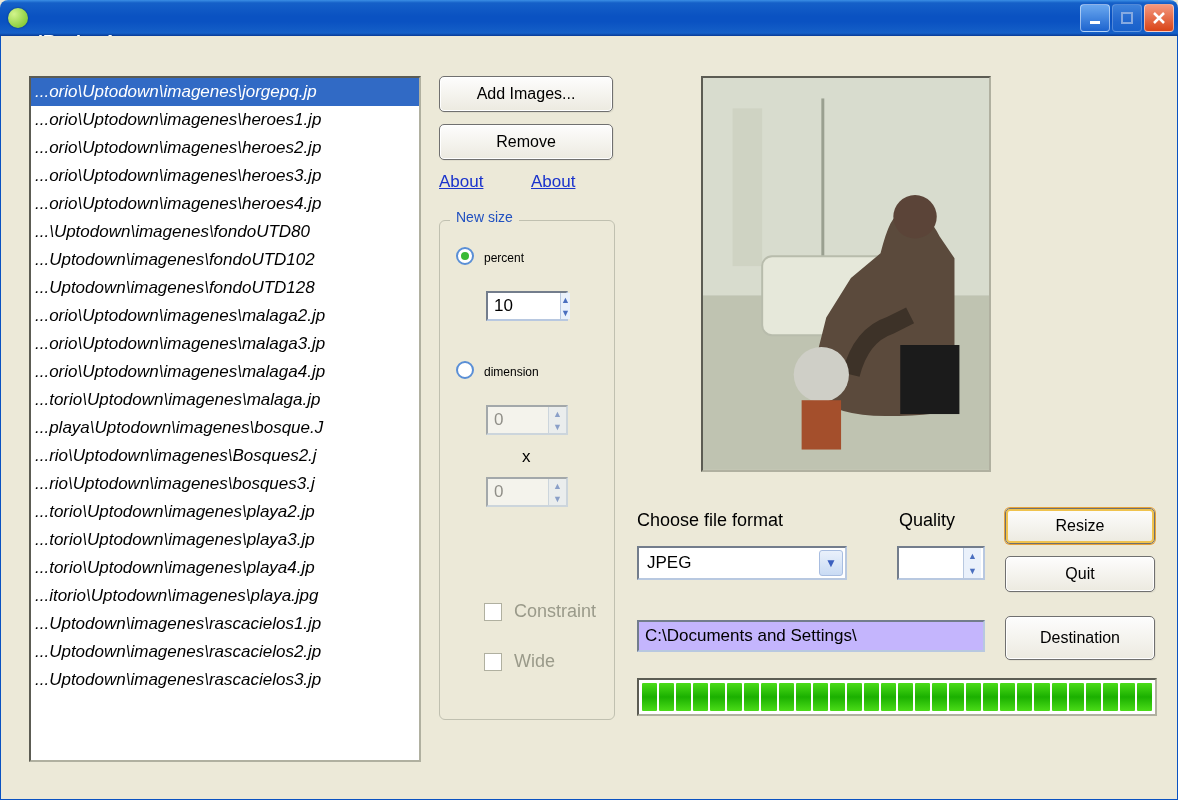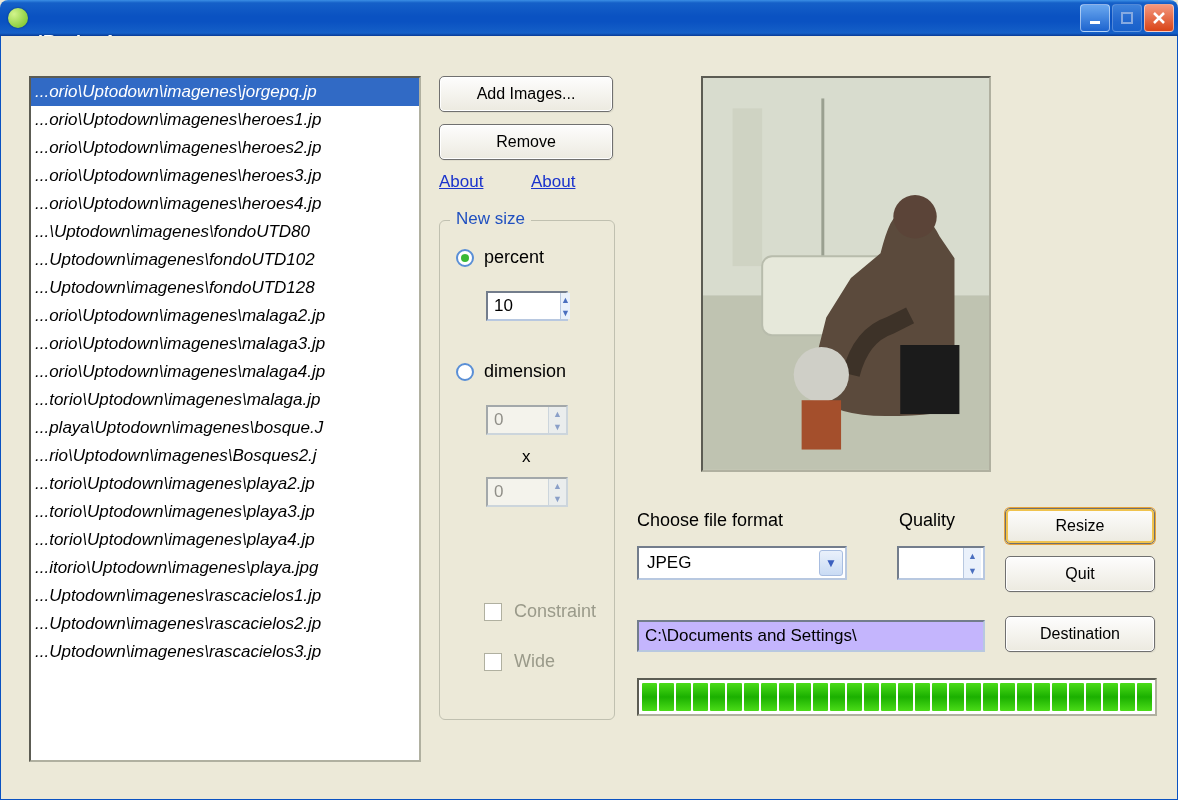--- a/index.html
+++ b/index.html
@@ -108,27 +108,27 @@
     left: 438px; top: 184px;
     width: 176px; height: 500px;
     border: 1px solid #c0c0b0;
     border-radius: 6px;
   }
   .groupbox .legend {
     position: absolute; top: -12px; left: 10px;
     background: #ece9d8;
     padding: 0 6px;
     color: #2050c0;
-    font-size: 17px;
+    font-size: 14px;
   }
 
   .radio {
-    display: flex; align-items: center; gap: 10px;
+    display: flex; align-items: flex-end; gap: 10px;
     cursor: pointer;
-    font-size: 18px;
+    font-size: 12px;
   }
   .radiodot {
     width: 18px; height: 18px; border-radius: 50%;
     border: 2px solid #5a8fd6;
     display: flex; align-items: center; justify-content: center;
     background: #fff;
   }
   .radiodot.on::after {
     content: ""; width: 8px; height:8px; border-radius:50%;
     background: #39b936;
@@ -193,21 +193,21 @@
     background: linear-gradient(to bottom,#eaf1fb,#c9dbf4);
     border:1px solid #a8bde0; border-radius:3px;
     display:flex; align-items:center; justify-content:center;
     color:#3a5fbf; font-size:12px;
   }
 
   #sp-quality { position:absolute; left:896px; top:510px; width:88px; height:34px; }
 
   #resize-btn { position:absolute; left:1004px; top:472px; width:150px; height:36px; }
   #quit-btn { position:absolute; left:1004px; top:520px; width:150px; height:36px; }
-  #dest-btn { position:absolute; left:1004px; top:580px; width:150px; height:36px; }
+  #dest-btn { position:absolute; left:1004px; top:580px; width:150px; height:44px; }
 
   .textbox {
     position:absolute; left:636px; top:584px; width:348px; height:32px;
     background:#c4b5fd; border:2px inset #b8c8e0;
     padding: 4px 6px; font-size:17px;
   }
 
   .progress {
     position:absolute; left:636px; top:642px; width:520px; height:38px;
     border: 2px inset #b0b0a0; background:#fff;
@@ -253,20 +253,21 @@
       <div class="item">...orio\Uptodown\imagenes\heroes4.jp</div>
       <div class="item">...\Uptodown\imagenes\fondoUTD80</div>
       <div class="item">...Uptodown\imagenes\fondoUTD102</div>
       <div class="item">...Uptodown\imagenes\fondoUTD128</div>
       <div class="item">...orio\Uptodown\imagenes\malaga2.jp</div>
       <div class="item">...orio\Uptodown\imagenes\malaga3.jp</div>
       <div class="item">...orio\Uptodown\imagenes\malaga4.jp</div>
       <div class="item">...torio\Uptodown\imagenes\malaga.jp</div>
       <div class="item">...playa\Uptodown\imagenes\bosque.J</div>
       <div class="item">...rio\Uptodown\imagenes\Bosques2.j</div>
+      <div class="item">...rio\Uptodown\imagenes\bosques3.j</div>
       <div class="item">...torio\Uptodown\imagenes\playa2.jp</div>
       <div class="item">...torio\Uptodown\imagenes\playa3.jp</div>
       <div class="item">...torio\Uptodown\imagenes\playa4.jp</div>
       <div class="item">...itorio\Uptodown\imagenes\playa.jpg</div>
       <div class="item">...Uptodown\imagenes\rascacielos1.jp</div>
       <div class="item">...Uptodown\imagenes\rascacielos2.jp</div>
       <div class="item">...Uptodown\imagenes\rascacielos3.jp</div>
     </div>
 
   <button id="add-btn" class="xp-btn">Add Images...</button>

